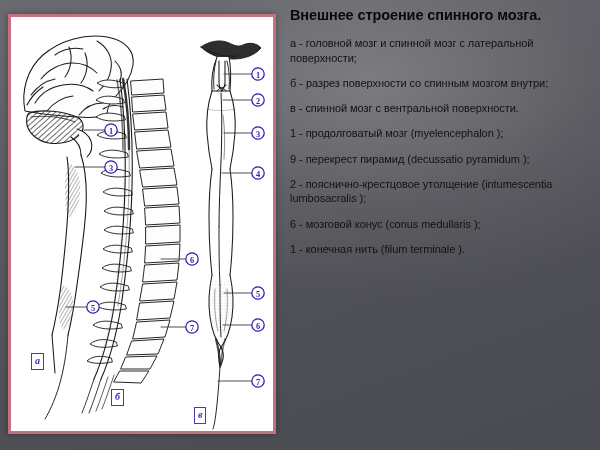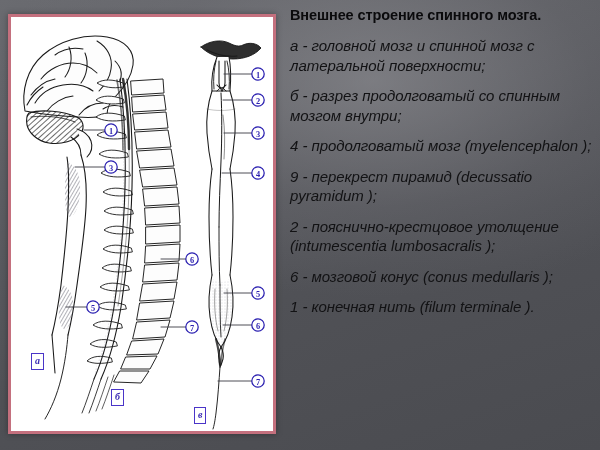--- a/index.html
+++ b/index.html
@@ -42,25 +42,24 @@
   #text-col{
     position:absolute;left:290px;top:6px;width:306px;height:440px;
     color:#0d0d0f;
   }
   #title{
     font-size:14.5px;font-weight:bold;line-height:1.26;
     color:#0a0a0c;margin:0 0 12px 0;
     letter-spacing:-0.1px;
   }
   .legend-item{
-    font-size:15px;line-height:1.3;
+    font-size:11px;line-height:1.3;
     margin-bottom:11px;
     color:#121214;
     letter-spacing:-0.05px;
-    font-style:italic;
   }
 </style>
 </head>
 <body>
 
 <div id="root">
 
   <div id="figure">
     <svg viewBox="0 0 262 414" preserveAspectRatio="none">
       <defs>
@@ -294,21 +293,22 @@
 
     <div class="panel-tag" style="left:20px;top:336px;">а</div>
     <div class="panel-tag" style="left:100px;top:372px;">б</div>
     <div class="panel-tag" style="left:183px;top:390px;">в</div>
   </div>
 
   <div id="text-col">
     <div id="title">Внешнее строение спинного мозга.</div>
 
     <div class="legend-item">а - головной мозг и спинной мозг с латеральной поверхности;</div>
-    <div class="legend-item">б - разрез продолговатый со спинным мозгом внутри;</div>
-    <div class="legend-item">4 - продолговатый мозг (myelencephalon );</div>
+    <div class="legend-item">б - разрез поверхности со спинным мозгом внутри;</div>
+    <div class="legend-item">в - спинной мозг с вентральной поверхности.</div>
+    <div class="legend-item">1 - продолговатый мозг (myelencephalon );</div>
     <div class="legend-item">9 - перекрест пирамид (decussatio pyramidum );</div>
     <div class="legend-item">2 - пояснично-крестцовое утолщение (intumescentia lumbosacralis );</div>
     <div class="legend-item">6 - мозговой конус (conus medullaris );</div>
     <div class="legend-item">1 - конечная нить (filum terminale ).</div>
   </div>
 
 </div>
 
 </body></html>

